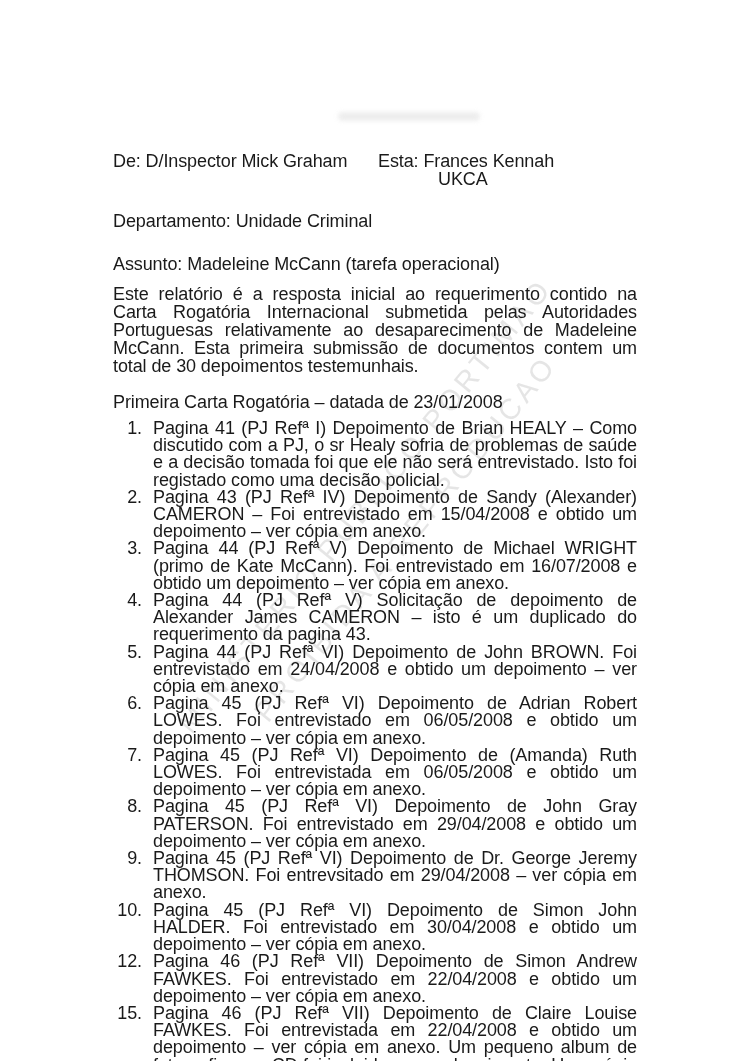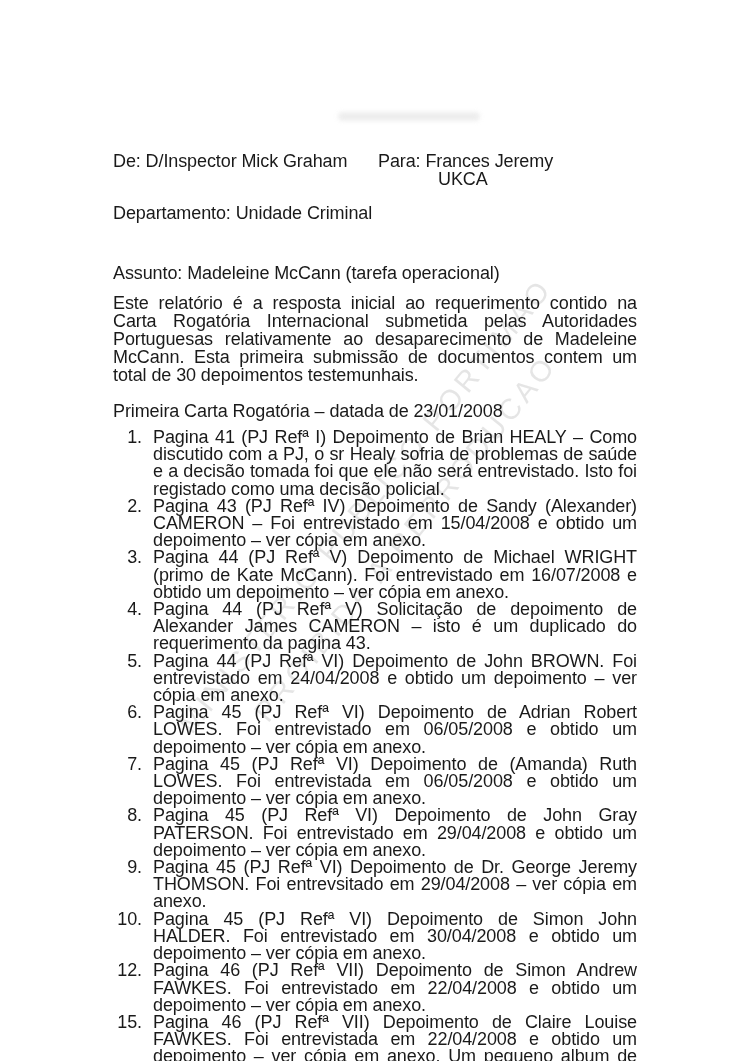--- a/index.html
+++ b/index.html
@@ -46,23 +46,23 @@
     left:113px;top:152px;width:524px;
     z-index:1;
     font-size:18px;
     line-height:18px;
     letter-spacing:-0.1px;
   }
   .hdr-row{display:flex;}
   .hdr-left{flex:0 0 265px;}
   .hdr-right{flex:1;}
   .to-org{margin-left:60px;}
-  .dept{margin-top:16px;}
+  .dept{margin-top:24px;}
   .ref-row{display:flex;margin-top:25px;}
-  .subject{margin-top:17px;}
+  .subject{}
   .intro{
     margin-top:12px;
     text-align:justify;
     text-align-last:left;
   }
   .section-heading{margin-top:18px;}
   .list{margin-top:9px;line-height:17.2px;}
   .li{display:flex;}
   .li .num{
     flex:0 0 40px;
@@ -86,21 +86,21 @@
   <div class="watermark">
     <div>MINISTERIO PUBLICO PORTIMAO</div>
     <div>PROIBIDA A REPRODUCAO</div>
   </div>
 
   <div class="content">
 
     <div class="hdr-row">
       <div class="hdr-left">De: D/Inspector Mick Graham</div>
       <div class="hdr-right">
-        <div>Para: Frances Jeremy</div>
+        <div>Esta: Frances Kennah</div>
         <div class="to-org">UKCA</div>
       </div>
     </div>
 
     <div class="dept">Departamento: Unidade Criminal</div>
 
     <div class="ref-row">
     </div>
 
     <div class="subject">Assunto: Madeleine McCann (tarefa operacional)</div>

